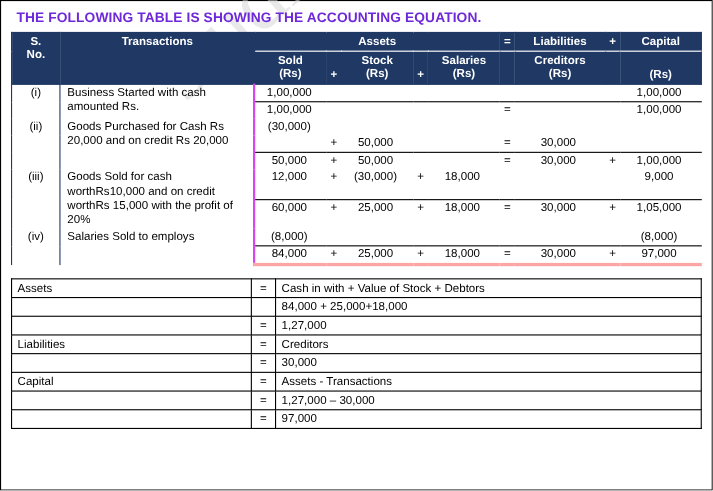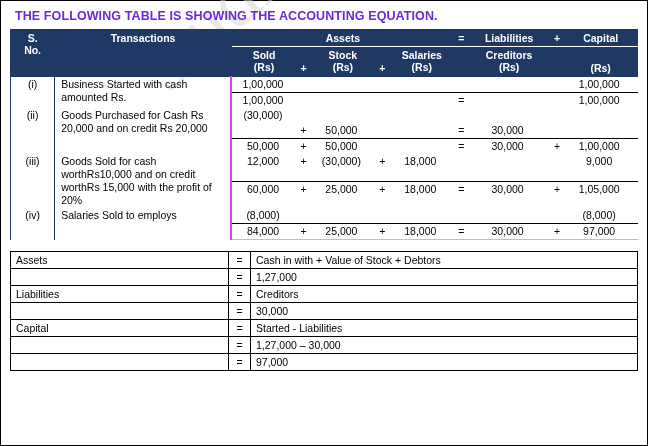--- a/index.html
+++ b/index.html
@@ -110,21 +110,21 @@
   td.trxcell {
     border-right: 2px solid #d946ef;
     padding: 1px 4px 1px 6px;
     line-height: 13px;
   }
   .ul-top {
     border-top: 1px solid #000 !important;
   }
   .tbl-outer-left { border-left: 1px solid #1f3864; }
   .tbl-outer-right { border-right: 1px solid #1f3864; }
-  .tbl-bottom td { border-bottom: 1px solid #fca5a5; }
+  .tbl-bottom td { border-bottom: 3px solid #fca5a5; }
 
   table.summary {
     border-collapse: collapse;
     width: 628px;
     margin-left: 9px;
     margin-top: 11px;
     table-layout: fixed;
     position: relative;
     z-index: 10;
   }
@@ -330,37 +330,42 @@
         <col>
       </colgroup>
     <tbody>
       <tr>
         <td>Assets</td>
         <td class="s-eq">=</td>
         <td>Cash in with + Value of Stock + Debtors</td>
       </tr>
       <tr>
         <td></td>
+        <td class="s-eq"></td>
+        <td>84,000 + 25,000+18,000</td>
+      </tr>
+      <tr>
+        <td></td>
         <td class="s-eq">=</td>
         <td>1,27,000</td>
       </tr>
       <tr>
         <td>Liabilities</td>
         <td class="s-eq">=</td>
         <td>Creditors</td>
       </tr>
       <tr>
         <td></td>
         <td class="s-eq">=</td>
         <td>30,000</td>
       </tr>
       <tr>
         <td>Capital</td>
         <td class="s-eq">=</td>
-        <td>Started - Liabilities</td>
+        <td>Assets - Transactions</td>
       </tr>
       <tr>
         <td></td>
         <td class="s-eq">=</td>
         <td>1,27,000 – 30,000</td>
       </tr>
       <tr>
         <td></td>
         <td class="s-eq">=</td>
         <td>97,000</td>

